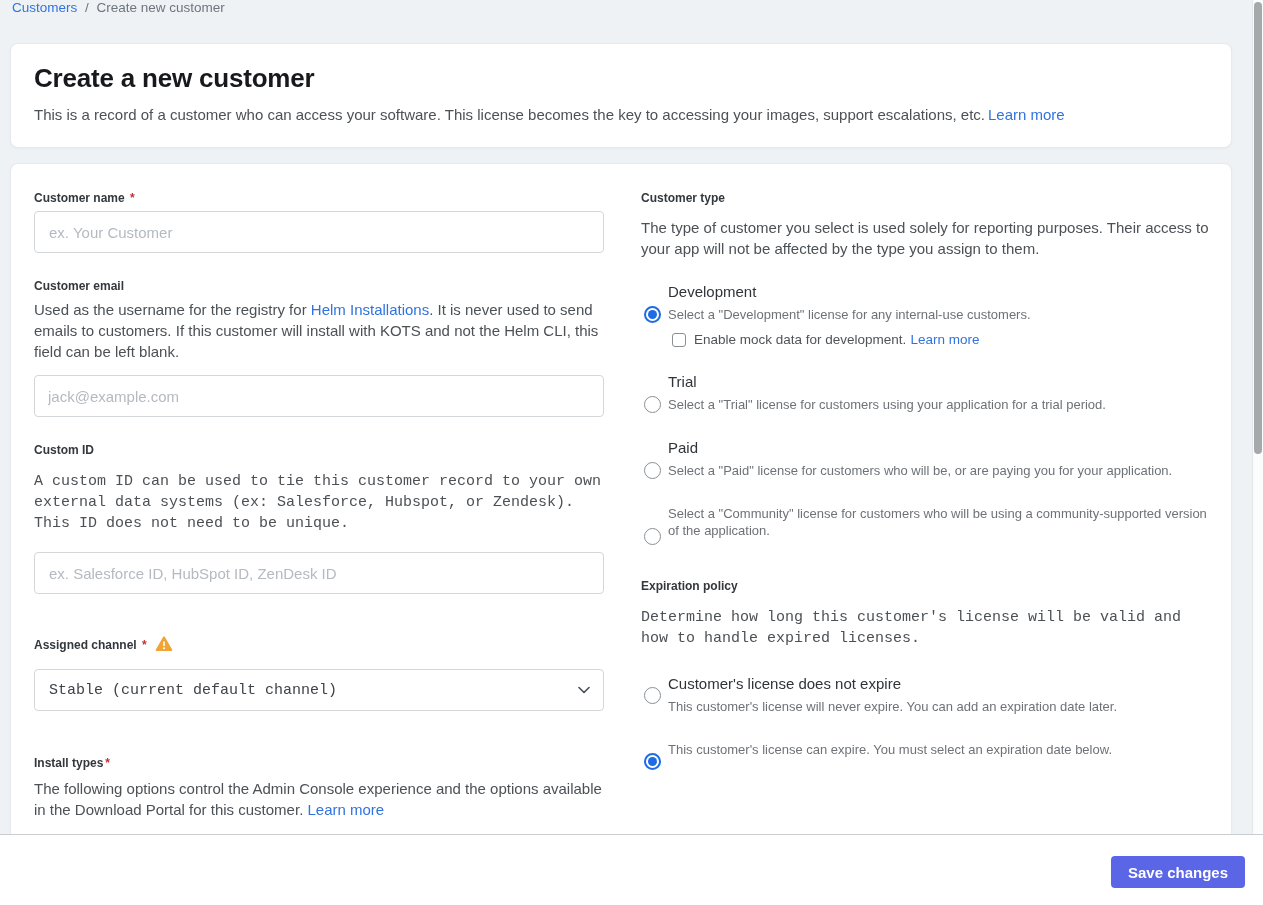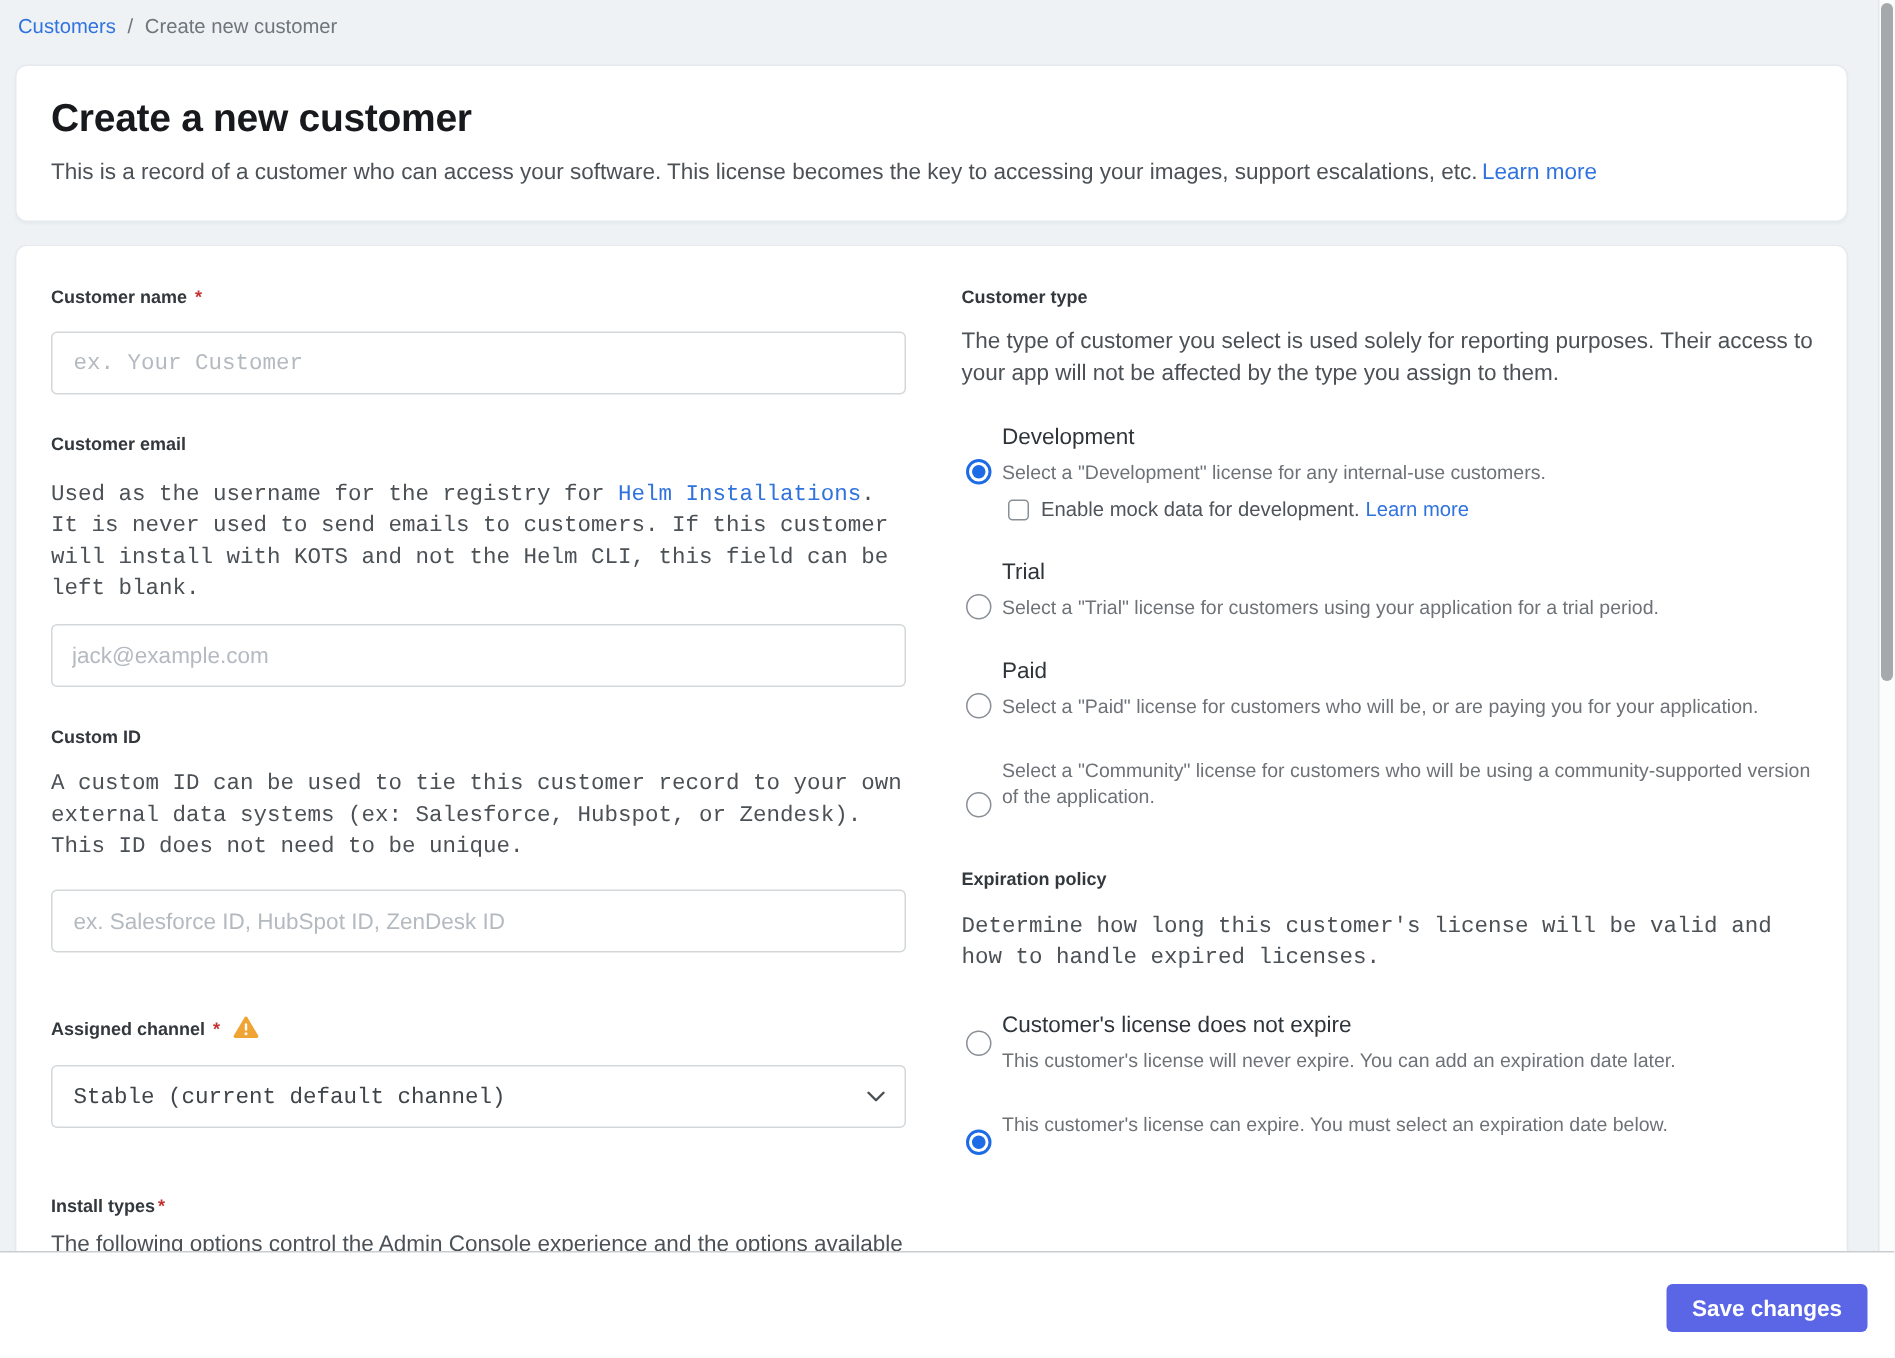--- a/index.html
+++ b/index.html
@@ -6,21 +6,21 @@
   html,body { width:1263px; height:905px; }
   body {
     font-family:"Liberation Sans","DejaVu Sans",sans-serif;
     background:#eef2f5;
     position:relative;
     overflow:hidden;
     color:#33383d;
   }
   .link { color:#3173de; text-decoration:none; cursor:pointer; }
   
-  .breadcrumb { position:absolute; top:10px; left:12px; font-size:13.5px; color:#6e757c; }
+  .breadcrumb { position:absolute; top:0; left:12px; font-size:13.5px; color:#6e757c; }
   .breadcrumb a { color:#3173de; text-decoration:none; }
   .breadcrumb .sep { margin:0 4px; }
   
   .card {
     position:absolute; left:10px; width:1222px; background:#fff;
     border:1px solid #e6eaee; border-radius:8px;
     box-shadow:0 1px 2px rgba(80,100,120,.05);
   }
   .header-card { top:43px; height:105px; padding:19px 23px; }
   .header-card h1 { font-size:26px; font-weight:bold; color:#17191d; letter-spacing:-.2px; }
@@ -59,21 +59,21 @@
   }
   .ct-radio { top:23px; }
   .exp-radio { top:12px; }
   .checkbox-row { display:flex; align-items:center; margin:9px 0 0 4px; font-size:13.5px; color:#4f545a; }
   .checkbox {
     width:14px; height:14px; border:1.5px solid #898f95; border-radius:3px;
     background:#fff; margin-right:8px; flex:0 0 auto; cursor:pointer;
   }
   .checkbox-row .link { margin-left:4px; }
   
-  .mt6{margin-top:16px;font-family:Liberation Mono, monospace;} .mt8{margin-top:8px;} .mt12{margin-top:12px;} .mt13{margin-top:13px;padding-left:13px;}
+  .mt6{margin-top:6px;} .mt8{margin-top:8px;} .mt12{margin-top:12px;} .mt13{margin-top:13px;padding-left:13px;}
   .mt14{margin-top:14px;font-family:Liberation Mono, monospace;} .mt18{margin-top:18px;} .mt24{margin-top:24px;} .mt26{margin-top:26px;}
   .mt40{margin-top:40px;} .mt42{margin-top:42px;} .mt45{margin-top:45px;}
   
   .footer {
     position:absolute; left:0; top:834px; width:1263px; height:71px;
     background:#fff; border-top:1px solid #c9cdd0; z-index:6;
   }
   .save-btn {
     position:absolute; right:18px; top:21px; height:32px; padding:0 17px;
     background:#5a66e6; color:#fff; border:none; border-radius:4px;

